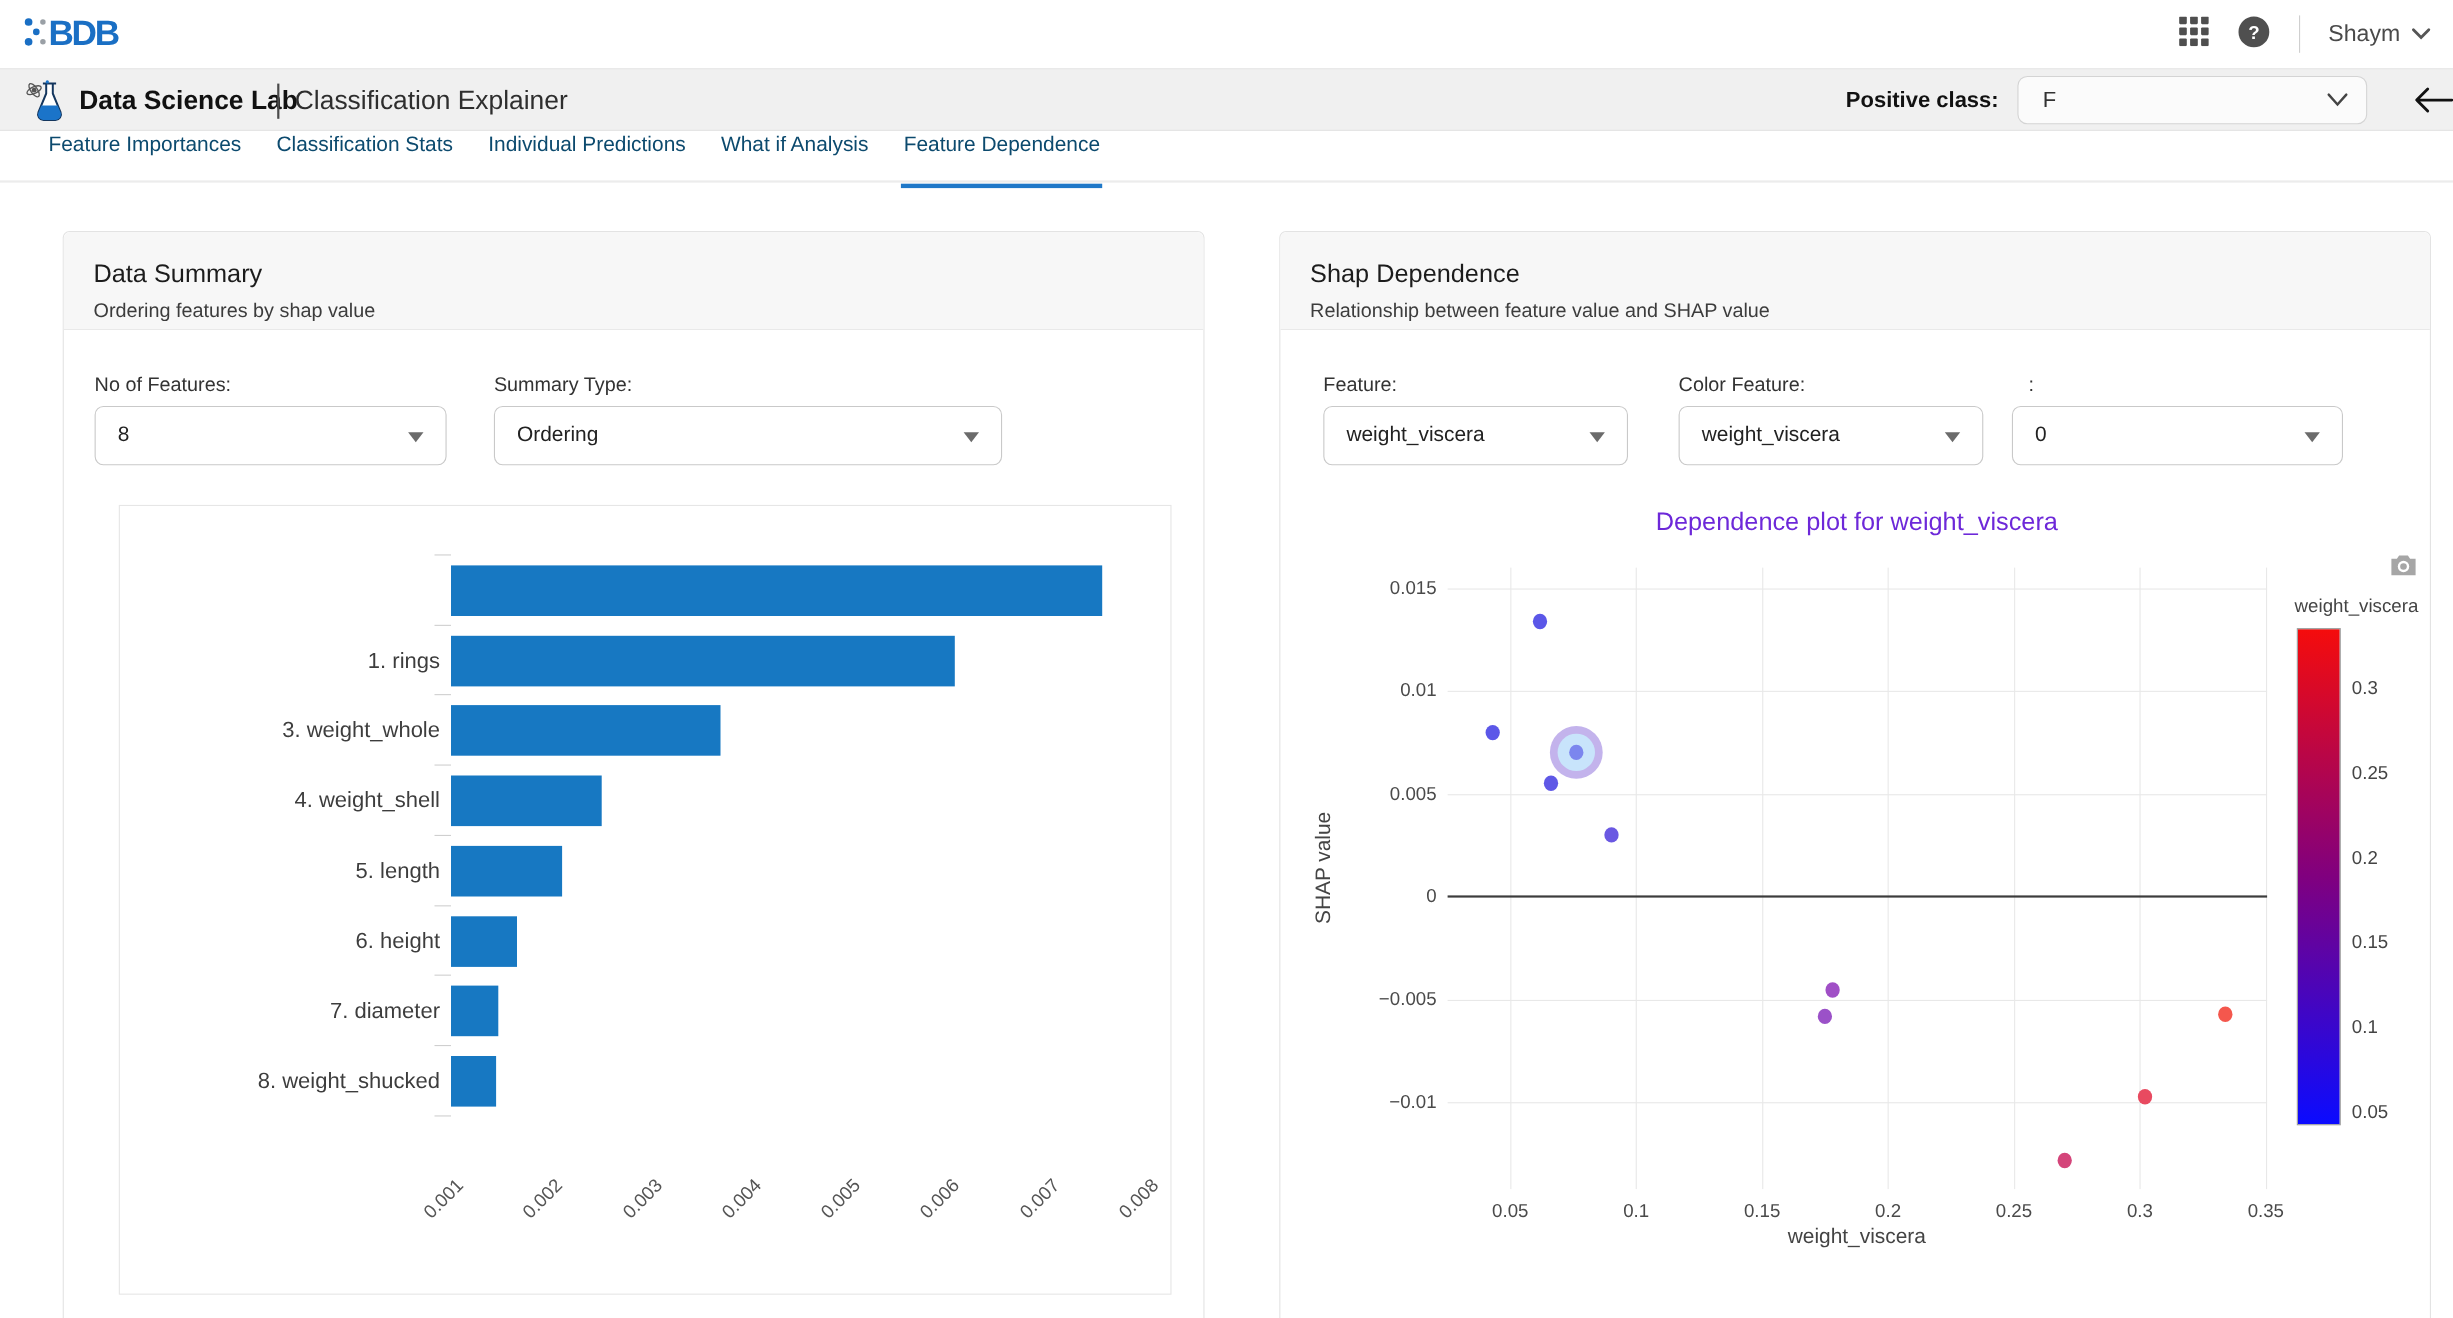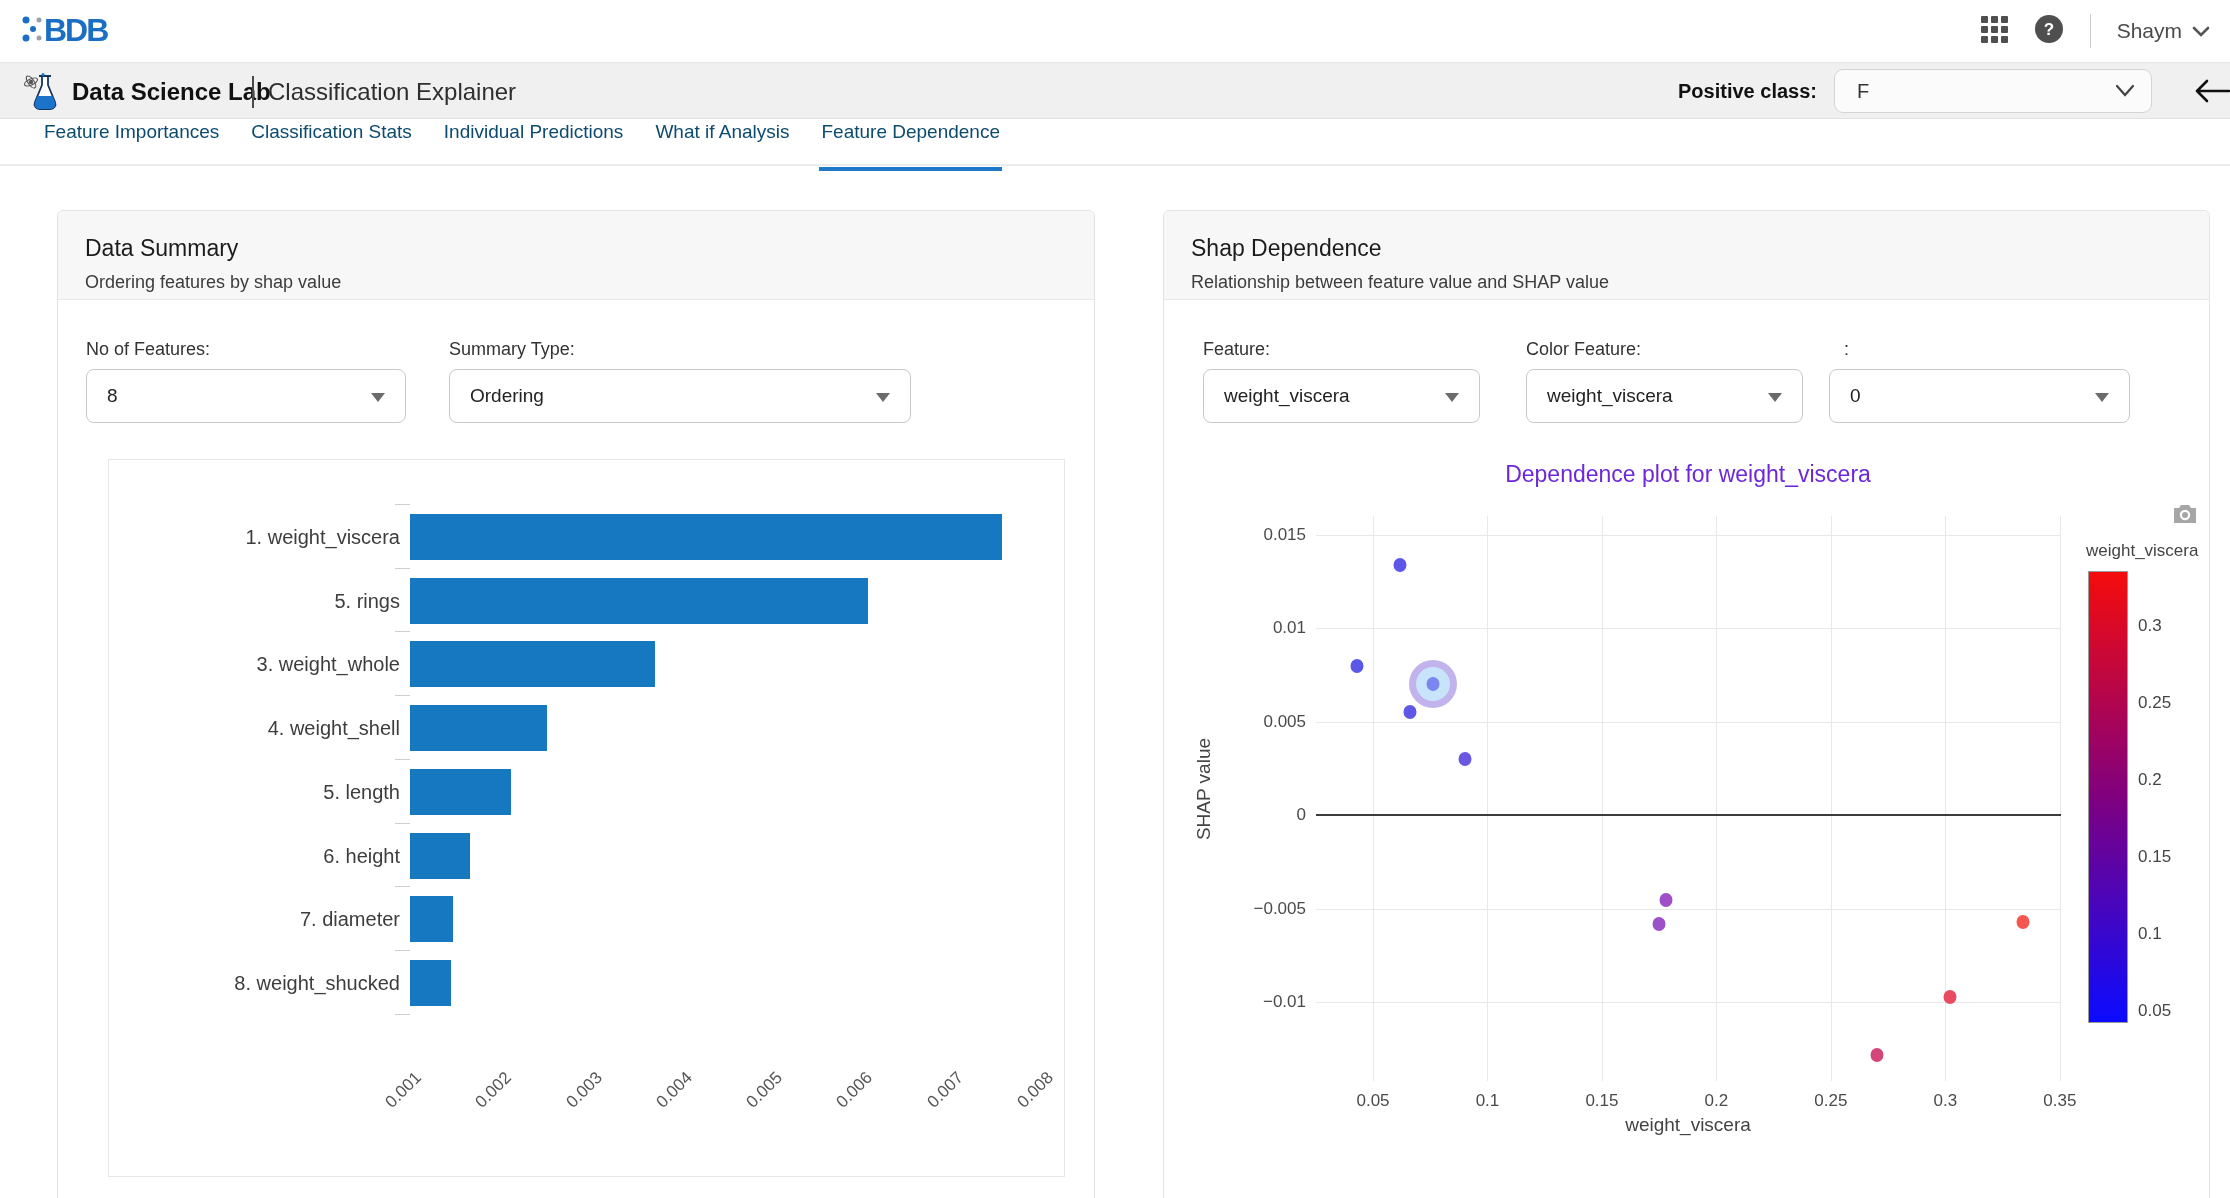--- a/index.html
+++ b/index.html
@@ -169,23 +169,22 @@
     <span class="caret"></span>
   </div>
   <span class="ctl-label" style="left:391px;top:128px;">Summary Type:</span>
   <div class="select" style="left:391px;top:158px;width:462px;">
     <span>Ordering</span>
     <span class="caret"></span>
   </div>
 
   <div id="bar-chart">
     <div id="bar-rows">
-        <div class="bar-label" style="top: 54px;">1. weight_viscera</div>
         <div class="bar-rect" style="left: 301px; top: 54px; width: 591.757px; background: rgb(23, 120, 194);"></div>
-        <div class="bar-label" style="top: 117.7px;">5. rings</div>
+        <div class="bar-label" style="top: 117.7px;">1. rings</div>
         <div class="bar-rect" style="left: 301px; top: 117.7px; width: 458.251px; background: rgb(23, 120, 194);"></div>
         <div class="bar-label" style="top: 181.4px;">3. weight_whole</div>
         <div class="bar-rect" style="left: 301px; top: 181.4px; width: 245.363px; background: rgb(23, 120, 194);"></div>
         <div class="bar-label" style="top: 245.1px;">4. weight_shell</div>
         <div class="bar-rect" style="left: 301px; top: 245.1px; width: 137.114px; background: rgb(23, 120, 194);"></div>
         <div class="bar-label" style="top: 308.8px;">5. length</div>
         <div class="bar-rect" style="left: 301px; top: 308.8px; width: 101.032px; background: rgb(23, 120, 194);"></div>
         <div class="bar-label" style="top: 372.5px;">6. height</div>
         <div class="bar-rect" style="left: 301px; top: 372.5px; width: 60.4386px; background: rgb(23, 120, 194);"></div>
         <div class="bar-label" style="top: 436.2px;">7. diameter</div>

